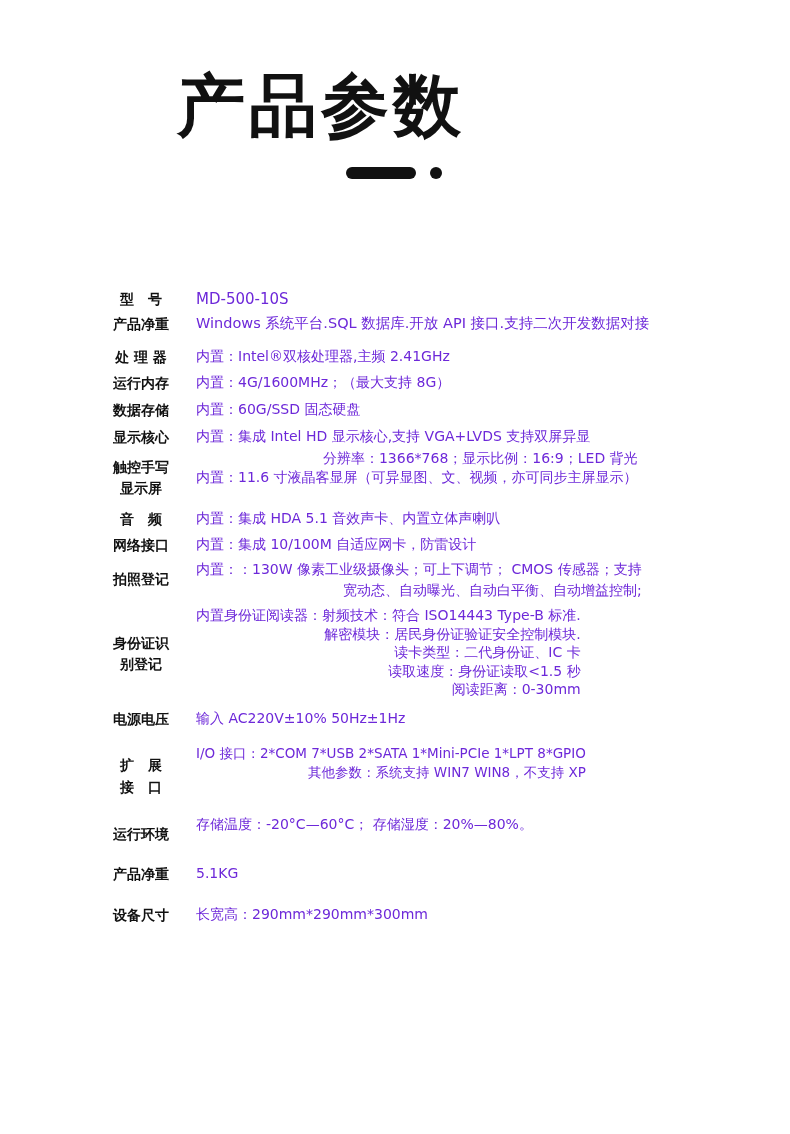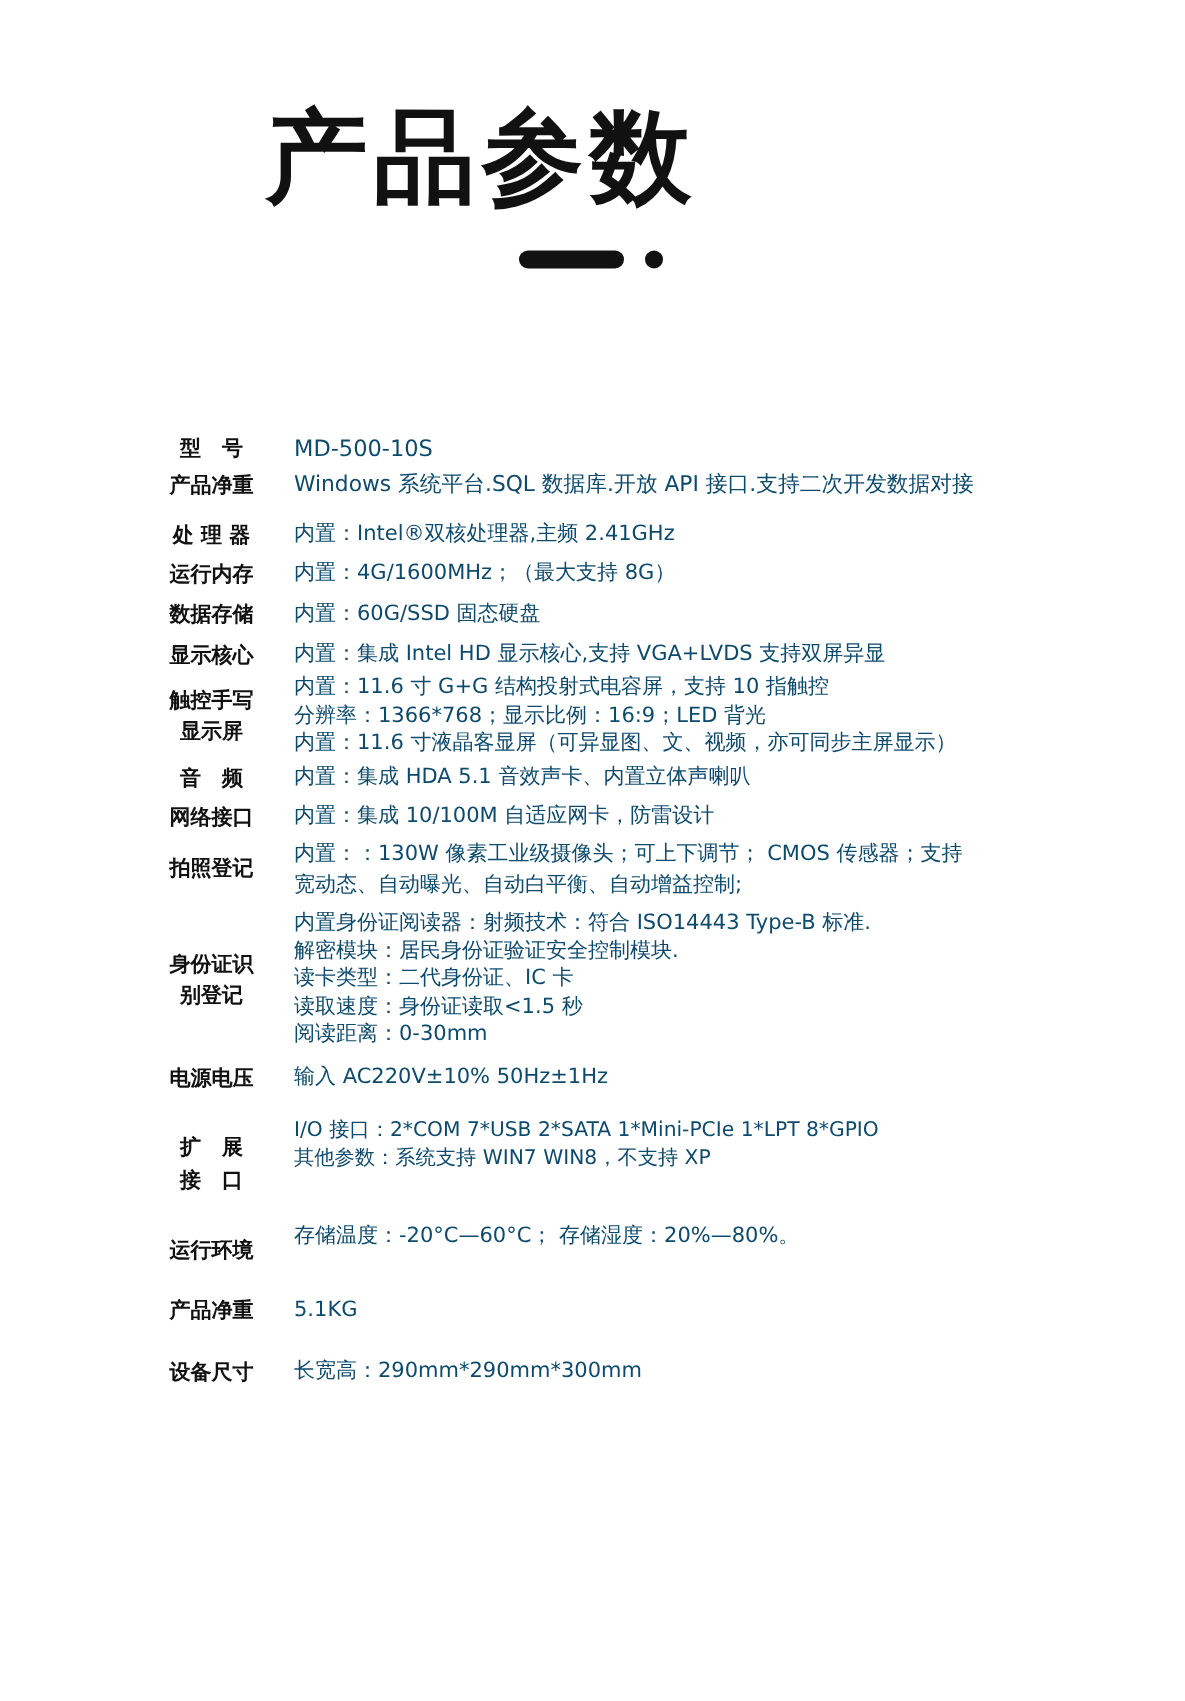--- a/index.html
+++ b/index.html
@@ -6,21 +6,21 @@
   body { width:790px; height:1134px; position:relative; overflow:hidden;
          font-family:"DejaVu Sans", "Liberation Sans", sans-serif; color:#222; }
   .title { position:absolute; left:0; width:642px; top:66px; text-align:center;
            font-size:68px; font-weight:bold; color:#111; letter-spacing:4px; line-height:80px; }
   .deco { position:absolute; top:167px; left:346px; height:12px; }
   .deco .bar { position:absolute; left:0; top:0; width:70px; height:12px; border-radius:6px; background:#111; }
   .deco .dot { position:absolute; left:84px; top:0; width:12px; height:12px; border-radius:50%; background:#111; }
   .row { position:absolute; left:0; width:790px; }
   .label { position:absolute; left:108px; width:66px; font-size:14px; font-weight:bold; color:#111;
            line-height:21px; text-align:center; }
-  .val { position:absolute; left:196px; font-size:14px; color:#0c4a6e; line-height:18.5px; white-space:nowrap; }
+  .val { position:absolute; left:196px; font-size:14px; color:#6d28d9; line-height:18.5px; white-space:nowrap;text-align:right; }
   .val div { white-space:nowrap; }
 </style>
 </head>
 <body>
 
 <div class="title">产品参数</div>
 <div class="deco">
   <div class="bar"></div>
   <div class="dot"></div>
 </div>
@@ -66,21 +66,20 @@
     <div>内置：集成 Intel HD 显示核心,支持 VGA+LVDS 支持双屏异显</div>
   </div>
 </div>
 
 <div class="row" style="top:449px;">
   <div class="label" style="top:8px;">
     <div>触控手写</div>
     <div>显示屏</div>
   </div>
   <div class="val">
-    <div>内置：11.6 寸 G+G 结构投射式电容屏，支持 10  指触控</div>
     <div>分辨率：1366*768；显示比例：16:9；LED 背光</div>
     <div>内置：11.6 寸液晶客显屏（可异显图、文、视频，亦可同步主屏显示）</div>
   </div>
 </div>
 
 <div class="row" style="top:509px;">
   <div class="label">音　频</div>
   <div class="val">
     <div>内置：集成 HDA 5.1 音效声卡、内置立体声喇叭</div>
   </div>

